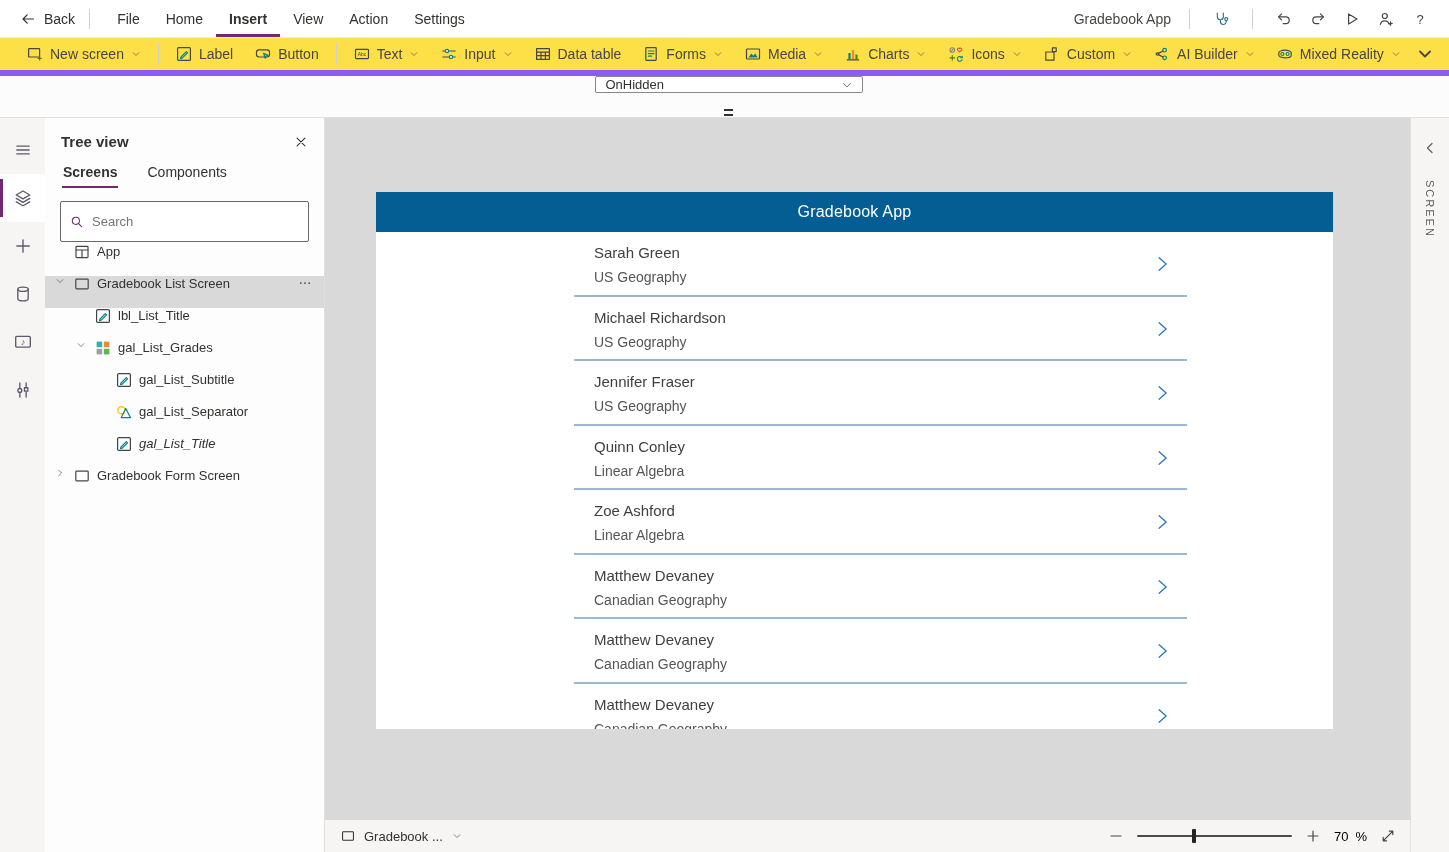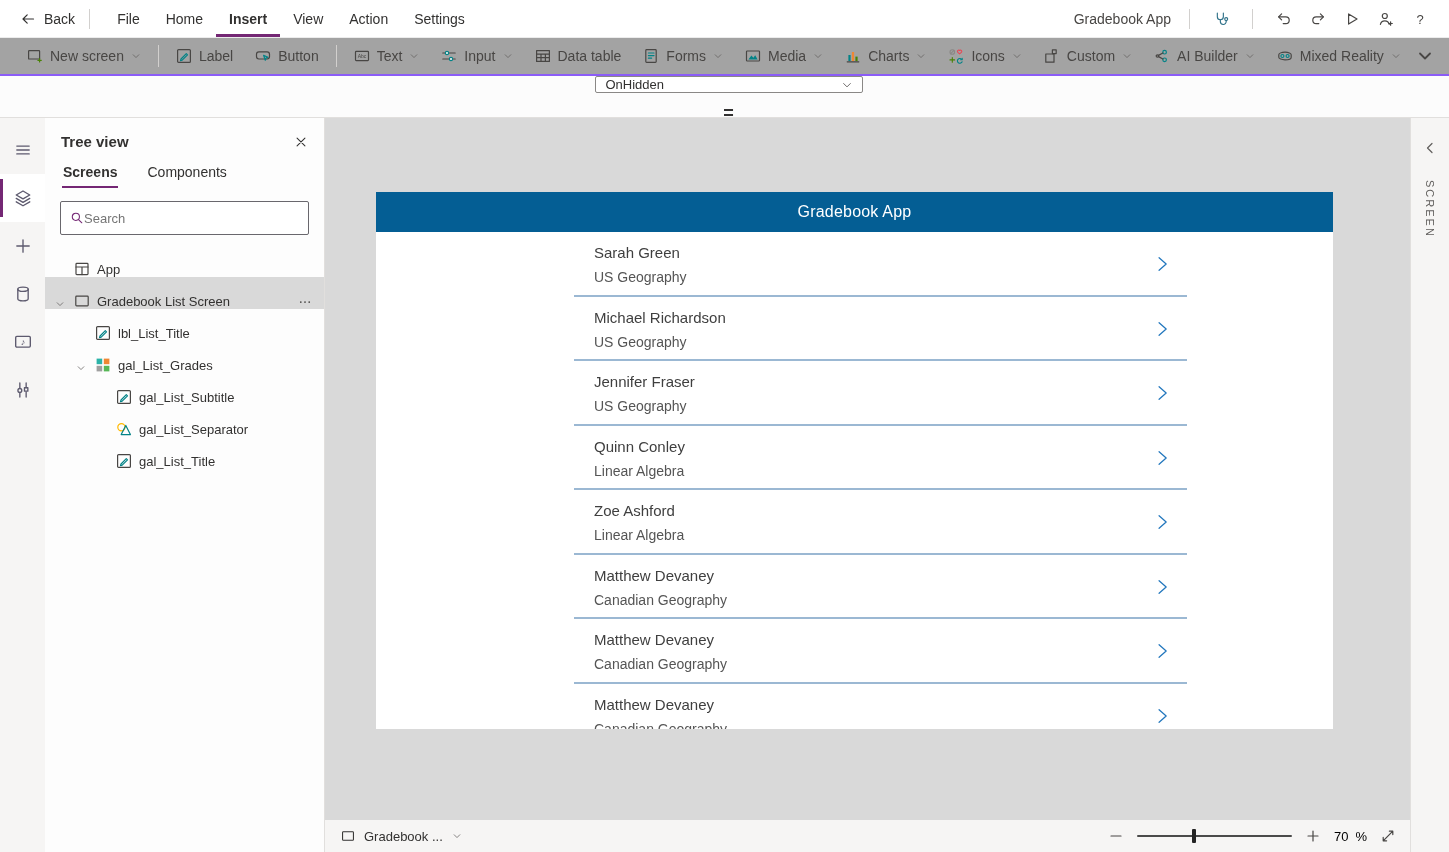--- a/index.html
+++ b/index.html
@@ -23,21 +23,21 @@
   #menu-items { display:flex; height:100%; }
   .menu-item { padding:0 13px; height:100%; display:flex; align-items:center; color:#323130; cursor:pointer; }
   .menu-item.active { font-weight:700; box-shadow: inset 0 -3px 0 var(--accent); }
   .menu-right { display:flex; align-items:center; }
   .app-name { color:#484644; margin-right:4px; }
   .icon-btn { display:inline-flex; width:34px; height:32px; align-items:center; justify-content:center;
               color:#484644; cursor:pointer; }
 
   
   .ribbon { height:38px; display:flex; align-items:center; justify-content:space-between;
-            border-bottom:2px solid #8b5cf6; padding:0 10px 0 16px; background:#a3a3a3; }
+            border-bottom:6px solid #8b5cf6; padding:0 10px 0 16px; background:#fde047; }
   #ribbon-items { display:flex; align-items:center; height:100%; }
   .ribbon-item { display:flex; align-items:center; gap:7px; padding:0 11px; height:100%;
                  color:#484644; background:none; border:none; font:inherit; cursor:pointer; white-space:nowrap; }
   .rdiv { width:1px; height:22px; background:#d2d0ce; margin:0 6px; }
   .chev { color:#605e5c; display:inline-flex; }
 
   
   .formula-bar { height:42px; display:flex; align-items:center; background:#fcfcfc;
                  border-bottom:1px solid #e1dfdd; padding:0 6px 0 14px; gap:10px;flex-direction:column; }
   .prop-select { width:268px; height:30px; border:1px solid #8a8886; border-radius:2px; background:#fff;
@@ -59,26 +59,26 @@
   .rail-item.selected::before { content:""; position:absolute; left:0; top:5px; bottom:5px; width:3px;
                background:var(--accent); }
 
   .tree-panel { width:280px; border-right:1px solid #e1dfdd; background:#fdfdfd;
                 display:flex; flex-direction:column; }
   .tree-head { display:flex; align-items:center; justify-content:space-between; padding:15px 16px 10px; }
   .tree-title { font-size:15px; font-weight:700; color:#323130; }
   .tree-tabs { display:flex; gap:28px; padding:0 17px; }
   .tab { padding:4px 1px 8px; font-size:14px; color:#323130; cursor:pointer; }
   .tab.active { font-weight:700; box-shadow: inset 0 -2px 0 var(--accent); }
-  .search-box { margin:13px 15px 10px; height:34px; border:1px solid #69676d; border-radius:2px; background:#fff;
-                display:flex; align-items:center; padding:0 9px; }
+  .search-box { margin:13px 15px 2px; height:41px; border:1px solid #69676d; border-radius:2px; background:#fff;
+                display:flex; align-items:center; gap:8px; padding:0 9px; }
   .search-box .icon { color:var(--accent); }
   .search-box input { border:none; outline:none; flex:1; font-size:13px; background:transparent; color:#323130; }
   #tree-list { flex:1; overflow:hidden; font-size:13px; }
-  .tree-row { height:32px; display:flex; align-items:flex-end; gap:7px; padding-right:12px; cursor:pointer; }
+  .tree-row { height:32px; display:flex; align-items:flex-start; gap:7px; padding-right:12px; cursor:pointer; }
   .tree-row.selected { background:var(--selected-row); }
   .tree-chev { width:15px; display:flex; justify-content:center; color:#605e5c; flex:none; }
   .tree-icon { width:16px; height:16px; flex:none; color:#484644; }
   .tree-label { flex:1; white-space:nowrap; overflow:hidden; color:#323130; }
   .tree-more { color:#484644; display:flex; }
 
   .canvas-col { flex:1; min-width:0; display:flex; flex-direction:column; }
   .canvas-backdrop { flex:1; position:relative; background:var(--canvas-bg); overflow:hidden; }
   .app-frame { position:absolute; left:51px; top:74px; width:957px; height:537px; background:#fff; overflow:hidden; }
   .app-header { height:40px; background:var(--header-blue); color:#fff; display:flex; align-items:center;
@@ -533,29 +533,42 @@
         <div class="tree-row" style="padding-left: 49px;">
           <span class="tree-chev icon i10"></span>
           <span class="tree-icon icon">
             <svg viewBox="0 0 16 16" fill="none" stroke="currentColor" stroke-width="1.2" stroke-linecap="round" stroke-linejoin="round">
               <circle cx="5.4" cy="6.2" r="3.6" stroke="#ffb900"></circle>
               <path d="M9.8 4.4 14.4 13.6H5.2Z" stroke="#038387"></path>
             </svg>
           </span>
           <span class="tree-label">gal_List_Separator</span>
         </div>
-        <div class="tree-row" style="padding-left: 49px;">
+        <div class="tree-row" style="padding-left: 49px; font-style: italic;">
           <span class="tree-chev icon i10"></span>
           <span class="tree-icon icon">
             <svg viewBox="0 0 16 16" fill="none" stroke="currentColor" stroke-width="1.2" stroke-linecap="round" stroke-linejoin="round">
               <rect x="1.6" y="1.6" width="12.8" height="12.8" rx="1"></rect>
               <path d="M5 11 10.3 5.7l1.2 1.2L6.2 12.2l-1.7.5z" stroke="#038387"></path>
             </svg>
           </span>
           <span class="tree-label">gal_List_Title</span>
+        </div>
+        <div class="tree-row" style="padding-left: 7px;">
+          <span class="tree-chev icon i10">
+            <svg viewBox="0 0 16 16" fill="none" stroke="currentColor" stroke-width="1.2" stroke-linecap="round" stroke-linejoin="round">
+              <path d="M6 3.5 10.5 8 6 12.5"></path>
+            </svg>
+          </span>
+          <span class="tree-icon icon">
+            <svg viewBox="0 0 16 16" fill="none" stroke="currentColor" stroke-width="1.2" stroke-linecap="round" stroke-linejoin="round">
+              <rect x="1.8" y="3.2" width="12.4" height="9.6" rx="0.8"></rect>
+            </svg>
+          </span>
+          <span class="tree-label">Gradebook Form Screen</span>
         </div>
       </div>
   </aside>
 
   <div class="canvas-col">
     <div class="canvas-backdrop">
       <div class="app-frame">
         <div class="app-header">
           <span>Gradebook App</span>
         </div>

